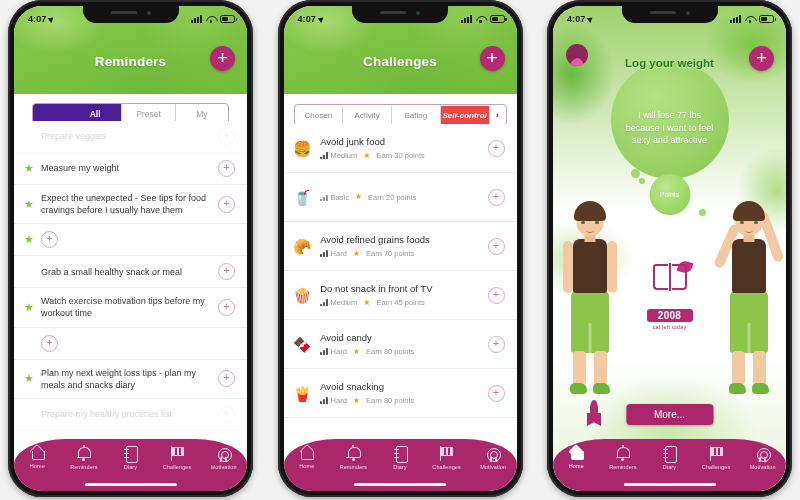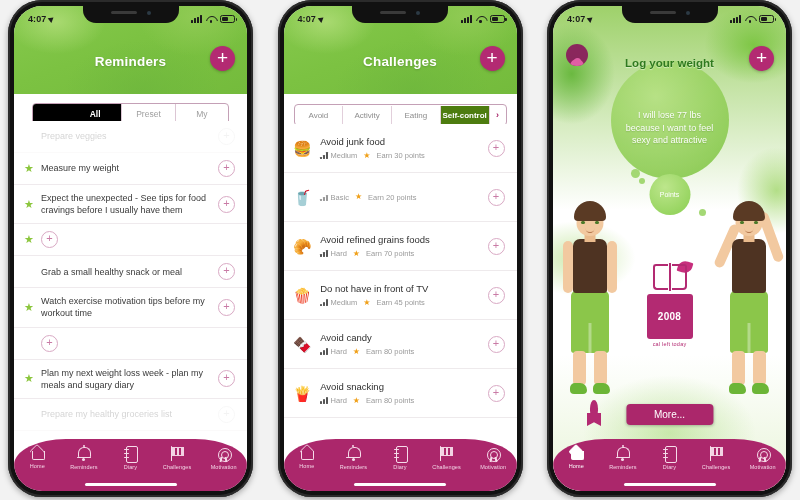--- a/index.html
+++ b/index.html
@@ -90,21 +90,21 @@
   .avatar-btn .abody{position:absolute;bottom:0;width:14px;height:7px;border-radius:7px 7px 0 0;background:#e05fa5;}
 
   
   .seg{
     display:flex;margin:9px 18px 0 18px;border:1px solid #c4a0b6;border-radius:4px;overflow:hidden;background:#fff;
   }
   .seg .s{
     flex:1;text-align:center;font-size:8.5px;padding:5px 0;color:#9e9e9e;border-right:1px solid #dcc6d4;
   }
   .seg .s:last-child{border-right:none;}
-  .seg .s.active{background:#000000;color:#fff;font-weight:bold;padding-left:36px;}
+  .seg .s.active{background:#4c1d95;color:#fff;font-weight:bold;padding-left:36px;}
 
   
   .list{position:absolute;top:115px;left:0;right:0;bottom:46px;overflow:hidden;background:#fff;}
   .list-row{
     display:flex;align-items:center;gap:7px;
     padding:7px 12px 7px 10px;border-bottom:1px solid #efeaed;min-height:26px;box-sizing:border-box;
   }
   .list-row .star{flex:0 0 10px;color:#8cc63e;font-size:11px;line-height:1;text-align:center;}
   .list-row .star.blank{visibility:hidden;}
   .list-row .txt{flex:1;font-size:9px;line-height:1.35;color:#3a3a3a;}
@@ -113,21 +113,21 @@
     color:#c97ba6;font-size:11px;line-height:13px;text-align:center;font-weight:300;
   }
   .row-faded{opacity:.22;filter:blur(.6px);}
   .row-faded .addbtn{border-color:#ddd;color:#ccc;}
 
   
   .chipbar{display:flex;align-items:center;margin:10px 10px 0 10px;border:1px solid #c4a0b6;border-radius:4px;overflow:hidden;background:#fff;}
   .chipbar .chip{
     flex:1;text-align:center;font-size:8px;padding:5px 1px;color:#8d8d8d;border-right:1px solid #e2cfdb;white-space:nowrap;
   }
-  .chipbar .chip.active{background:#4d7c0f;color:#fff;font-weight:bold;}
+  .chipbar .chip.active{background:#ef4444;color:#fff;font-weight:bold;font-style:italic;}
   .chipbar .chev{flex:0 0 16px;text-align:center;font-size:9px;color:#a8276a;padding:5px 0;font-weight:bold;}
 
   
   .clist{position:absolute;top:118px;left:0;right:0;bottom:46px;background:#fff;overflow:hidden;}
   .crow{display:flex;align-items:center;gap:8px;padding:7px 12px 7px 10px;border-bottom:1px solid #eeeaec;height:49px;box-sizing:border-box;}
   .crow .emoji{flex:0 0 18px;font-size:15px;line-height:1;text-align:center;}
   .crow .cmid{flex:1;display:flex;flex-direction:column;gap:4px;}
   .crow .ctitle{font-size:9.5px;color:#2f2f2f;}
   .crow .cmeta{display:flex;align-items:center;gap:6px;font-size:7.5px;color:#9a9a9a;}
   .crow .cmeta .lvl{display:flex;align-items:center;gap:3px;}
@@ -203,22 +203,22 @@
   .bookicon{width:34px;height:28px;margin:0 auto;position:relative;}
   .bookicon:before,.bookicon:after{
     content:"";position:absolute;top:0;width:15px;height:26px;border:2px solid #b32a72;box-sizing:border-box;
   }
   .bookicon:before{left:0;border-radius:3px 0 0 4px;border-right:none;}
   .bookicon:after{right:0;border-radius:0 3px 4px 0;border-left:none;}
   .bookspine{position:absolute;left:50%;transform:translateX(-50%);top:-1px;width:2px;height:28px;background:#b32a72;}
   .quill{position:absolute;right:-5px;top:-3px;width:14px;height:12px;background:#c72f7d;
     border-radius:60% 10% 60% 10%;transform:rotate(18deg);}
   .cal-pill{
-    margin:2px auto 0;width:46px;background:#b32a72;color:#fff;font-size:10px;font-weight:bold;
-    border-radius:3px;padding:17px 0;letter-spacing:.3px;
+    margin:17px auto 0;width:46px;background:#b32a72;color:#fff;font-size:10px;font-weight:bold;
+    border-radius:3px;padding:1px 0;letter-spacing:.3px;
   }
   .cal-sub{font-size:5.5px;color:#b32a72;margin-top:2px;letter-spacing:.2px;}
 
   
   .morebtn{
     position:absolute;left:50%;top:398px;transform:translateX(-50%);
     background:#ab276b;color:#fff;font-size:10px;border-radius:4px;
     padding:5px 28px;box-shadow:0 1px 3px rgba(0,0,0,.25);z-index:7;
   }
   .ribbon{
@@ -346,21 +346,21 @@
           <div class="star">★</div>
           <div class="txt">Watch exercise motivation tips before my workout time</div>
           <div class="addbtn">+</div>
         </div>
         <div class="list-row">
           <div class="star blank">★</div>
           <div class="addbtn">+</div>
         </div>
         <div class="list-row">
           <div class="star">★</div>
-          <div class="txt">Plan my next weight loss week - plan my meals and sugary diary</div>
+          <div class="txt">Plan my next weight loss tips - plan my meals and snacks diary</div>
           <div class="addbtn">+</div>
         </div>
         <div class="list-row row-faded">
           <div class="star blank">★</div>
           <div class="txt">Prepare my healthy groceries list</div>
           <div class="addbtn">+</div>
         </div>
       </div>
 
       <div class="tabbar">
@@ -435,21 +435,21 @@
               </span>
           </div>
         </div>
         <div class="htitle">Challenges</div>
         <div class="plus-fab">
           <span>+</span>
         </div>
       </div>
 
       <div class="chipbar">
-        <div class="chip">Avoid</div>
+        <div class="chip">Chosen</div>
         <div class="chip">Activity</div>
         <div class="chip">Eating</div>
         <div class="chip active">Self-control</div>
         <div class="chev">›</div>
       </div>
 
       <div class="clist">
         <div class="crow">
           <div class="emoji">🍔</div>
           <div class="cmid">
@@ -505,21 +505,21 @@
               <span class="ptstar">★</span>
               <span>Earn 70 points</span>
             </div>
           </div>
           <div class="addbtn">+</div>
         </div>
 
         <div class="crow">
           <div class="emoji">🍿</div>
           <div class="cmid">
-            <div class="ctitle">Do not have in front of TV</div>
+            <div class="ctitle">Do not snack in front of TV</div>
             <div class="cmeta">
               <span class="lvl">
                 <span class="sigicon medium">
                     <i></i>
                     <i></i>
                     <i></i>
                   </span>
                 <span>Medium</span>
               </span>
               <span class="ptstar">★</span>

